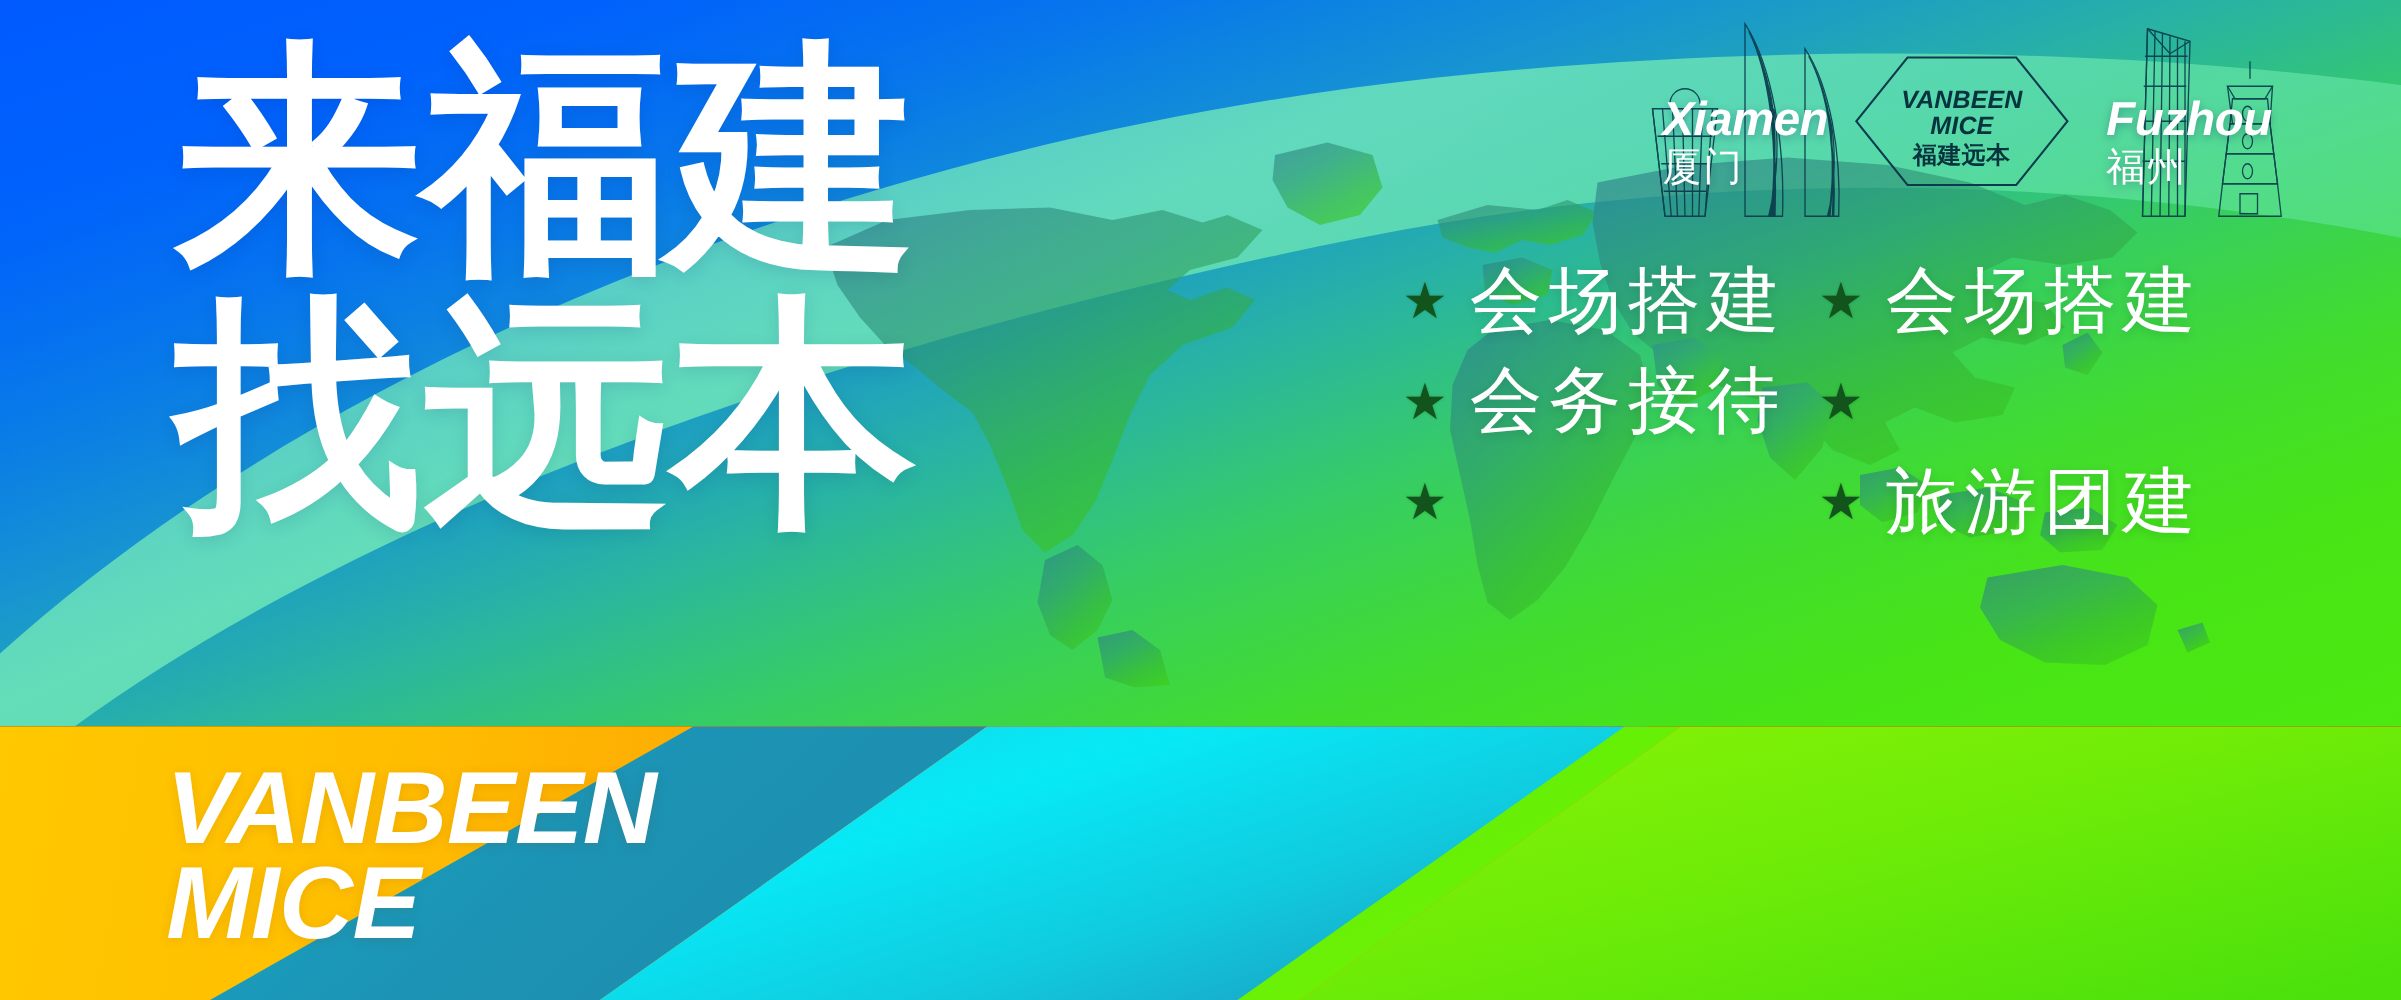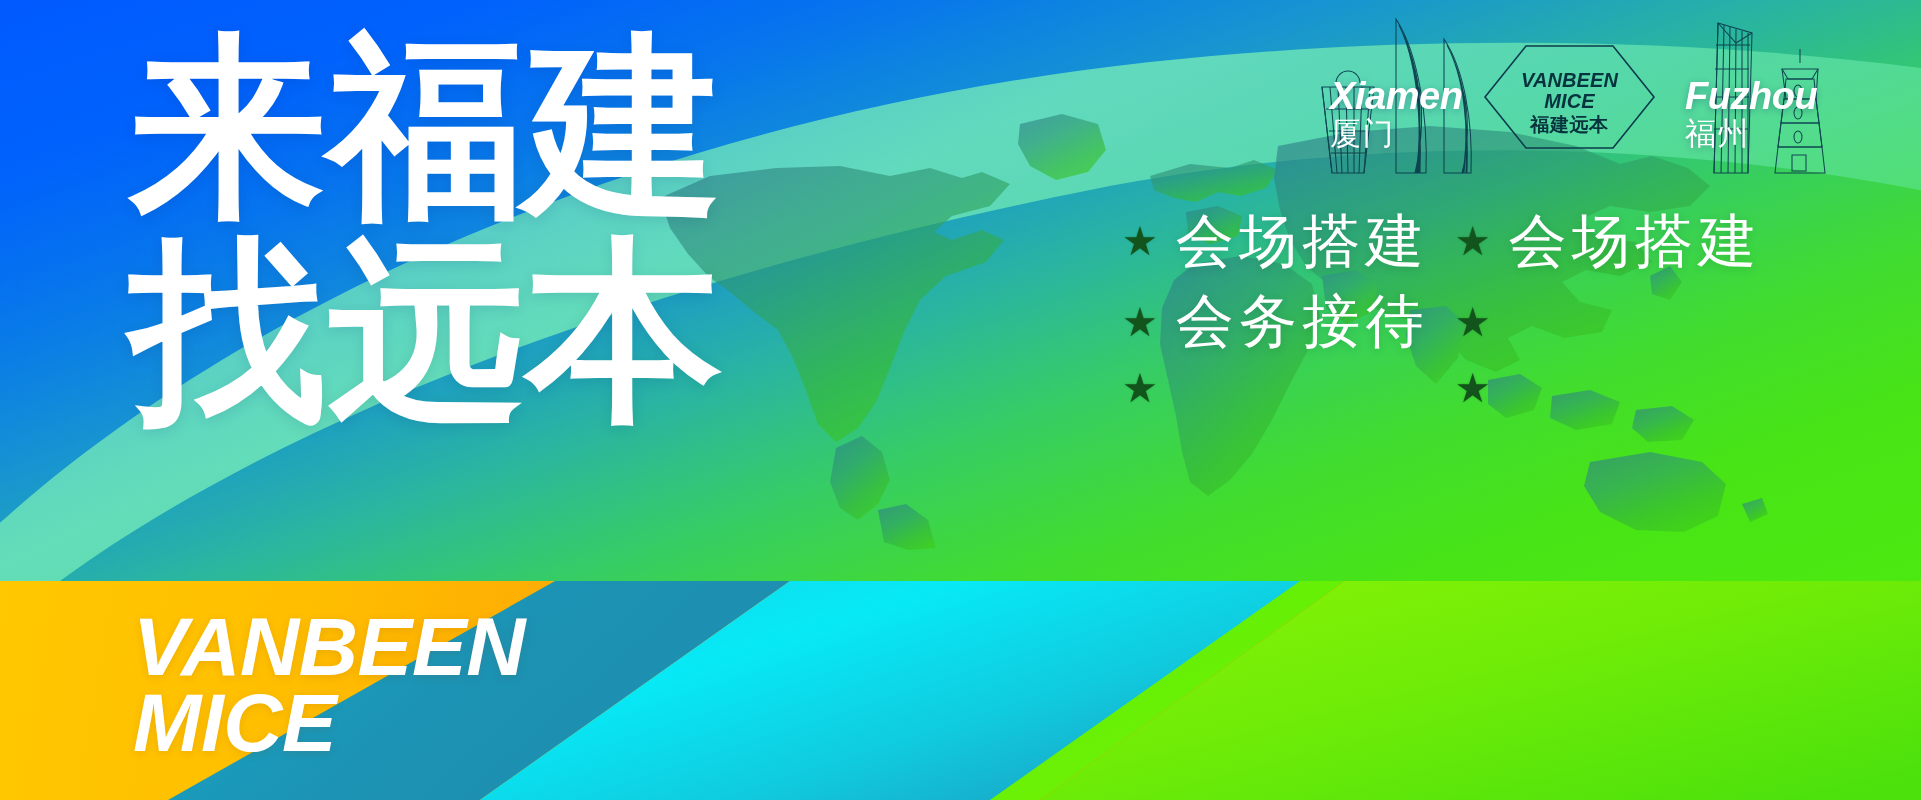--- a/index.html
+++ b/index.html
@@ -35,21 +35,21 @@
   }
 
   
   .swoosh{position:absolute;left:0;top:0;width:1921px;height:581px;}
 
   
   .worldmap{position:absolute;left:590px;top:80px;width:1180px;height:470px;opacity:.62;}
 
   
   .headline{
-    position:absolute;left:130px;top:34px;z-index:6;
+    position:absolute;left:141px;top:34px;z-index:6;
     color:#fff;line-height:.96;letter-spacing:.01em;
     font-weight:900;font-size:196px;
     font-family:"Liberation Sans","DejaVu Sans",sans-serif;
     text-shadow:0 3px 14px rgba(0,40,90,.12);
     text-align:center;
   }
   .headline div{display:block;white-space:nowrap;}
   .hl2{margin-top:16px;}
 
   
@@ -202,20 +202,21 @@
         <span class="lbl">会务接待</span>
       </div>
       <div class="svc">
         <span class="star">★</span>
       </div>
       <div class="svc">
         <span class="star">★</span>
       </div>
       <div class="svc">
         <span class="star">★</span>
+        <span class="lbl">旅游团建</span>
       </div>
     </div>
 
     <div class="citylogo">
 
       <svg class="city-art" viewBox="0 0 615 175" preserveAspectRatio="none">
         <g fill="none" stroke="#0B3B4C" stroke-width="1.05" opacity=".92">
 
           <g>
             <path d="M36 78 a12 12 0 0 1 24 0"></path>

